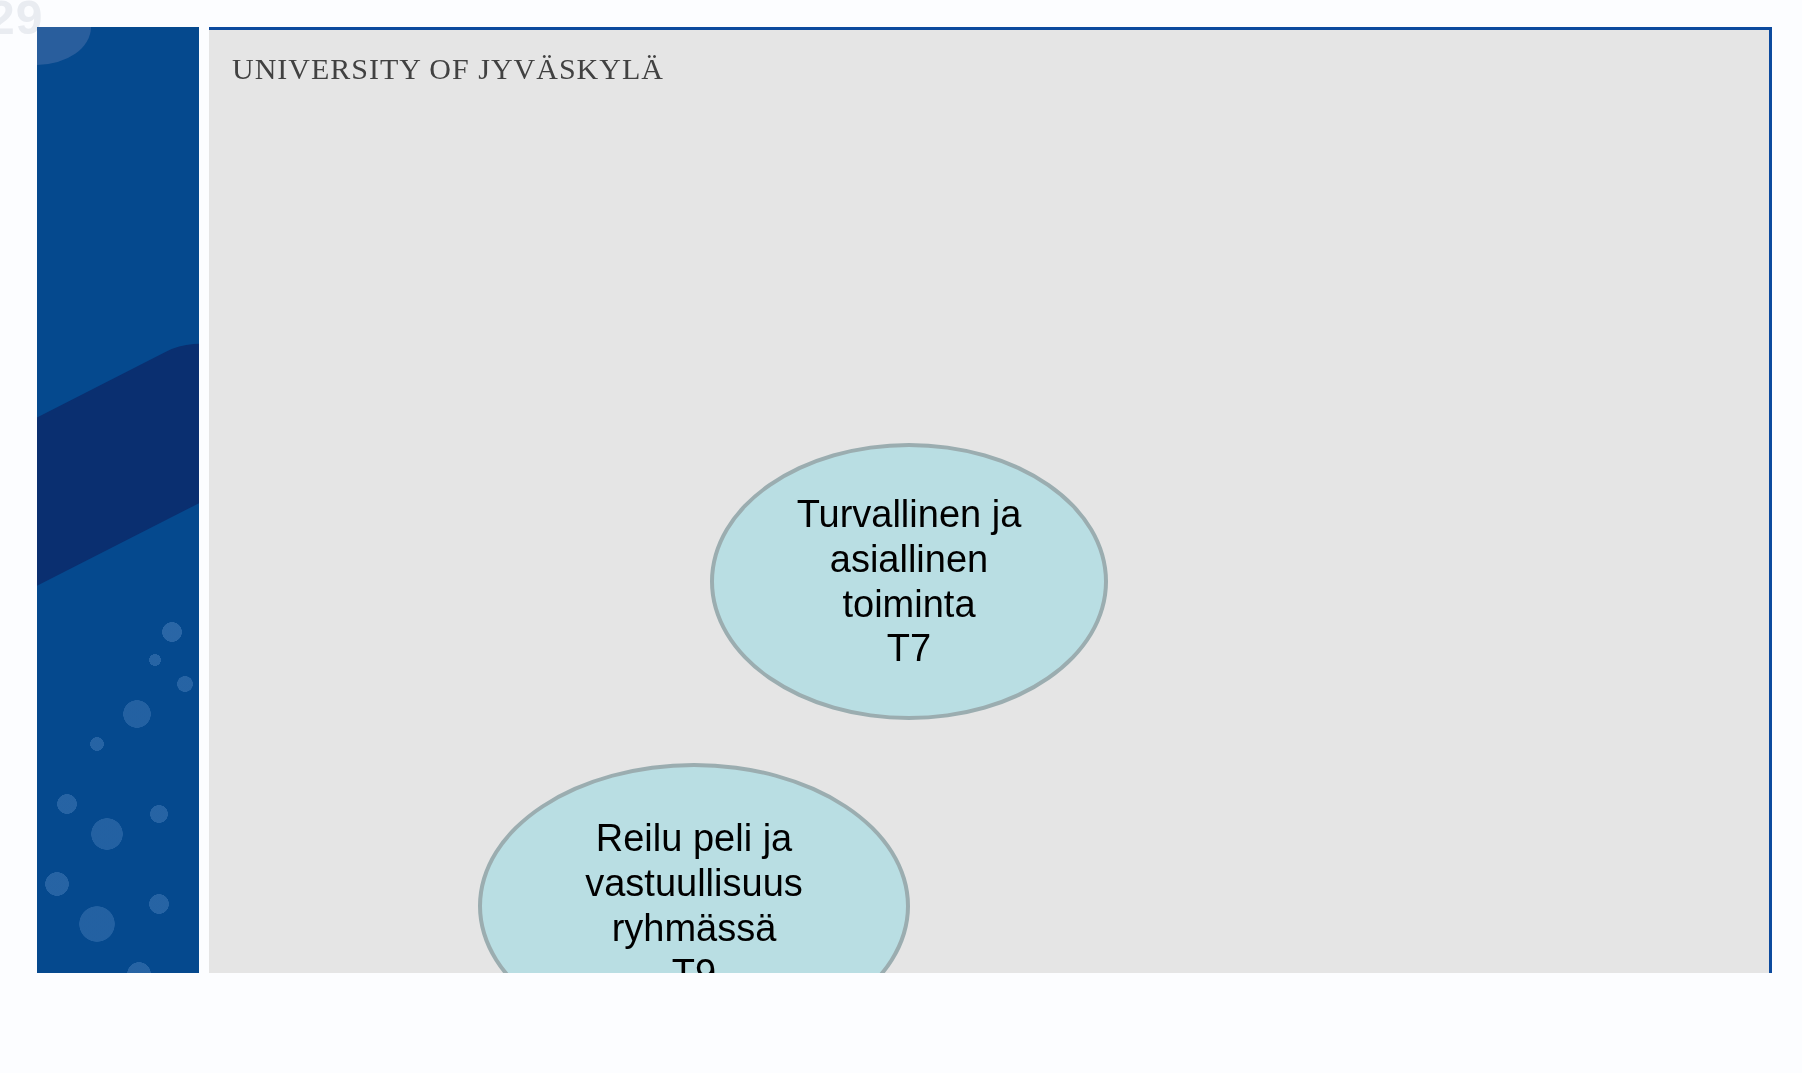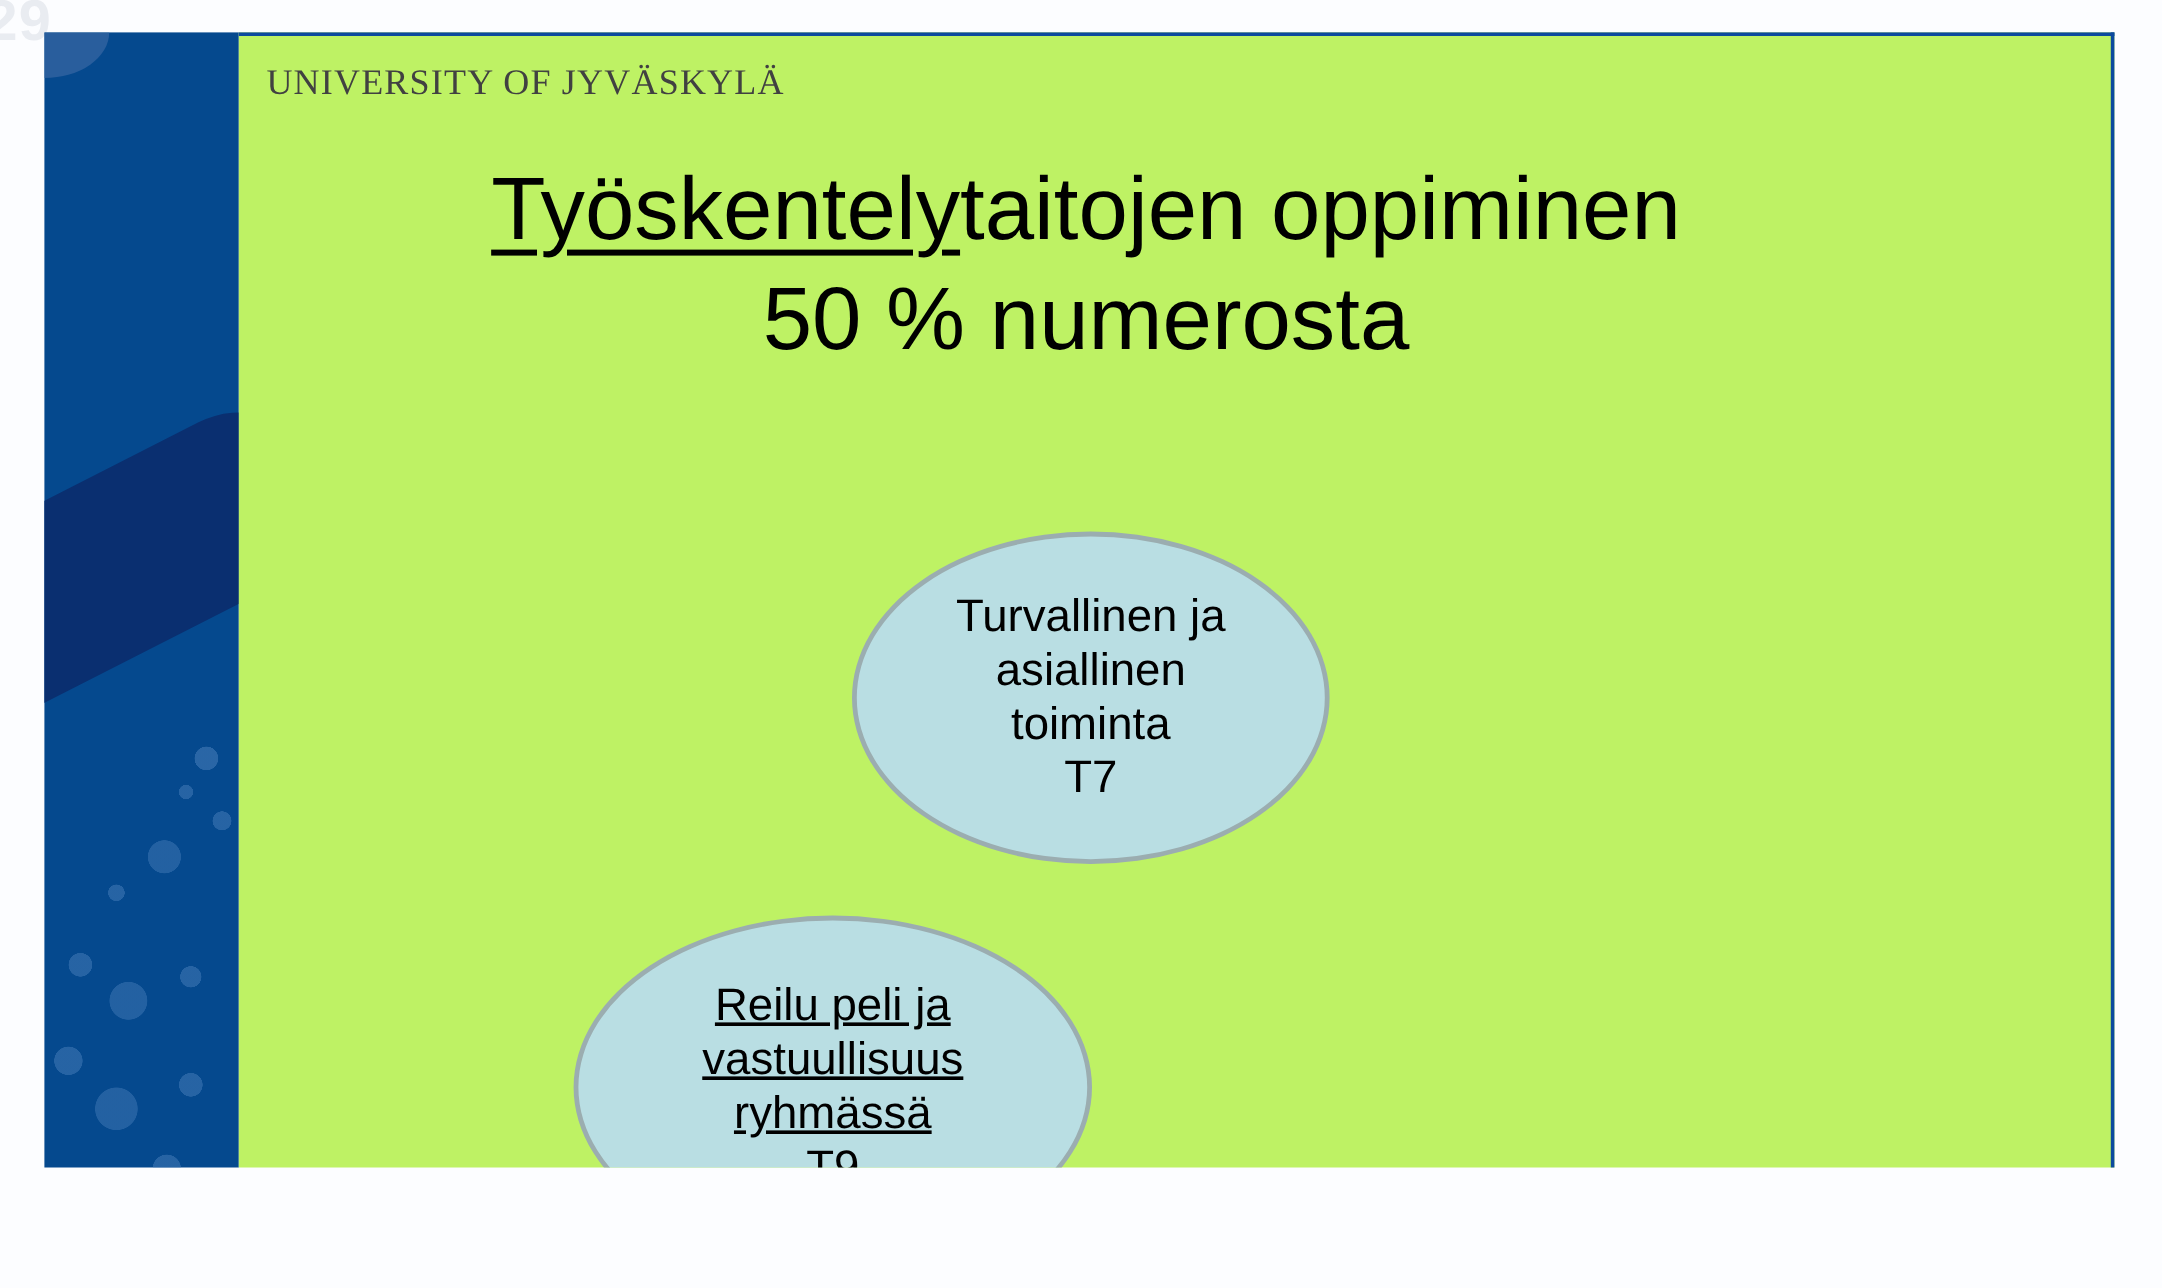--- a/index.html
+++ b/index.html
@@ -50,22 +50,22 @@
       radial-gradient(circle 10px at 122px 332px, rgba(72,126,186,.5) 97%, transparent),
       radial-gradient(circle 20px at 40px 422px, rgba(72,126,186,.45) 97%, transparent),
       radial-gradient(circle 12px at 102px 402px, rgba(72,126,186,.5) 97%, transparent),
       radial-gradient(circle 26px at 20px 472px, rgba(72,126,186,.4) 97%, transparent),
       radial-gradient(circle 14px at 92px 462px, rgba(72,126,186,.5) 97%, transparent),
       radial-gradient(circle 9px at 142px 432px, rgba(72,126,186,.5) 97%, transparent);
   }
 
   
   .content{
-    position:absolute;left:199px;top:27px;width:1560px;height:1043px;
-    background:#bef264;
+    position:absolute;left:209px;top:27px;width:1560px;height:1043px;
+    background:#e5e5e5;
     border-top:3px solid var(--frame-border,#0c4a9e);
     border-right:3px solid var(--frame-border,#0c4a9e);
   }
   .university{
     position:absolute;left:23px;top:22px;
     font-family:"Liberation Serif",serif;
     font-size:30px;color:var(--header-text,#414141);
     letter-spacing:1px;white-space:nowrap;
   }
   .title{
@@ -87,44 +87,40 @@
     display:flex;align-items:center;justify-content:center;
     box-sizing:border-box;
   }
   .etext{
     text-align:center;white-space:pre-line;
     font-size:38px;line-height:1.18;color:#000;
   }
   #e1{left:265px;top:443px;width:388px;height:265px;}
   #e2{left:710px;top:443px;width:398px;height:277px;}
   #e3{left:1185px;top:445px;width:398px;height:273px;}
-  #e4{left:478px;top:763px;width:432px;height:286px;text-decoration:underline;}
+  #e4{left:478px;top:763px;width:432px;height:286px;}
   #e5{left:952px;top:765px;width:431px;height:278px;}
   #e5 .etext{font-size:36px;line-height:1.22;}
 </style>
 </head>
 <body>
 
 <div class="stage">
 
   <div class="pagenum">29</div>
 
   <div class="sidebar">
     <div class="swoosh"></div>
     <div class="speckles"></div>
     <div class="corner"></div>
   </div>
 
   <div class="content">
     <div class="university">UNIVERSITY OF JYVÄSKYLÄ</div>
 
-    <div class="title">
-      <div><span class="u">Työskentely</span><span>taitojen oppiminen</span></div>
-      <div>50 % numerosta</div>
-    </div>
   </div>
 
   <div class="ellipse" id="e2">
     <div class="etext">Turvallinen ja
 asiallinen
 toiminta
 T7</div>
   </div>
   <div class="ellipse" id="e4">
     <div class="etext">Reilu peli ja

